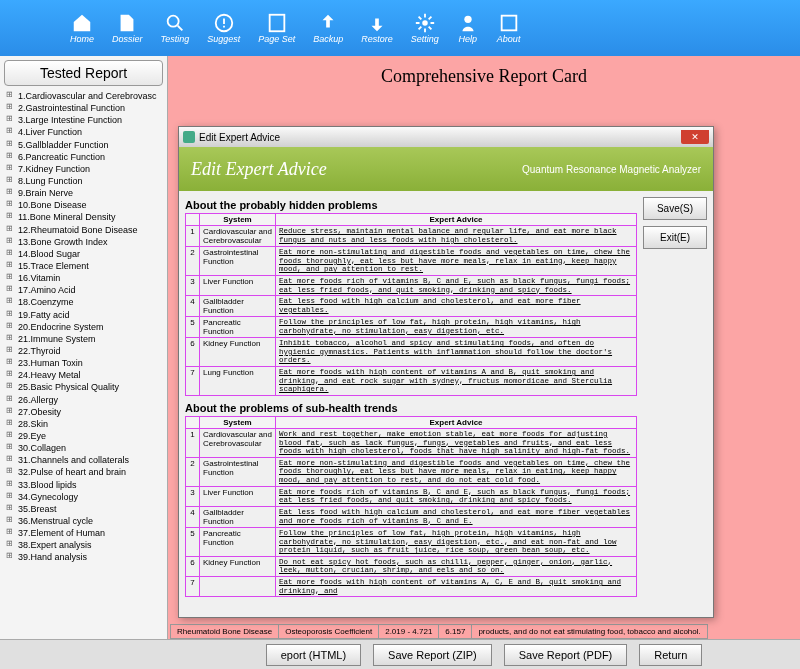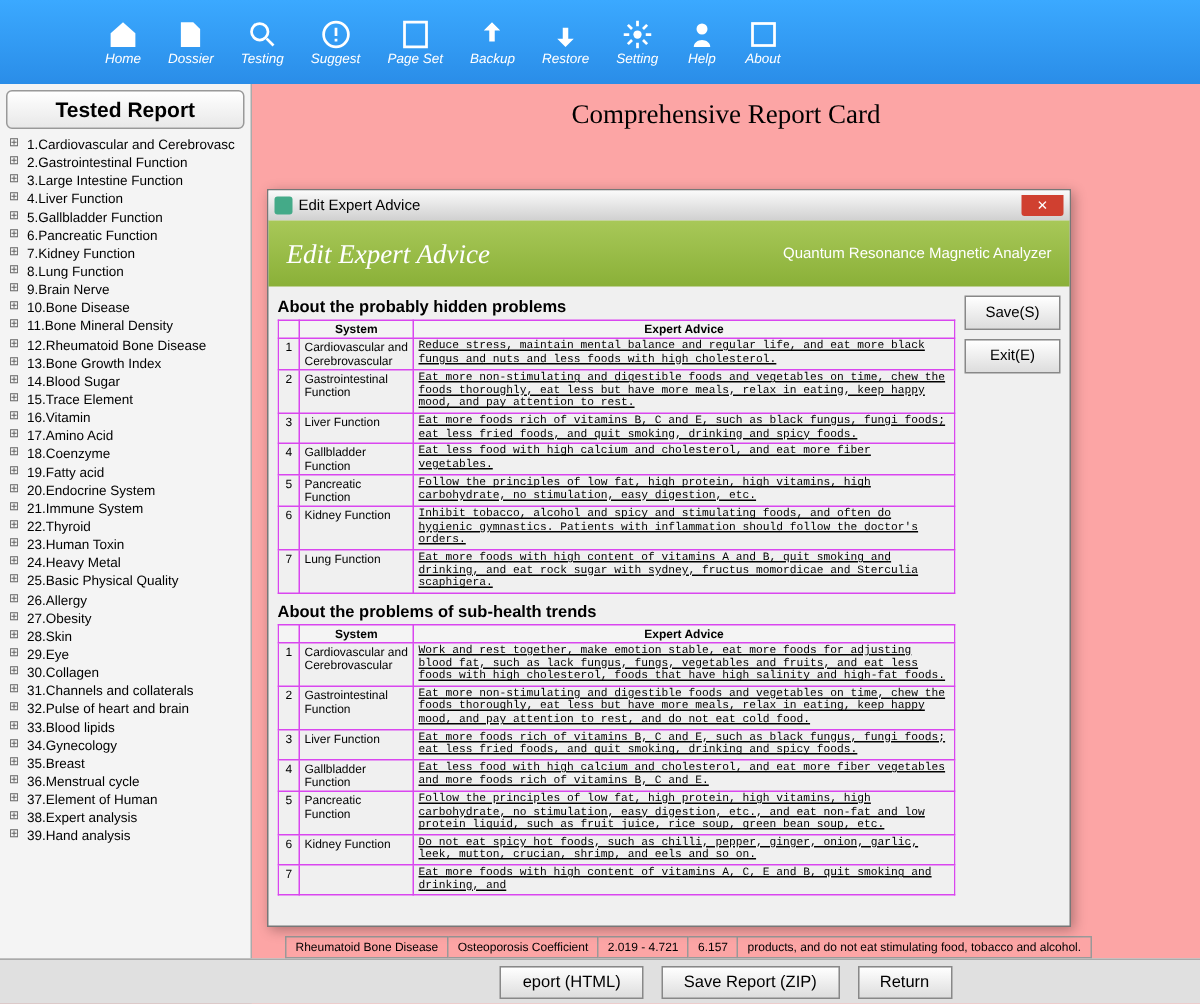--- a/index.html
+++ b/index.html
@@ -7,21 +7,21 @@
 
 .top-bar { background: linear-gradient(#3ba9ff, #2a8de8); height: 56px; display: flex; align-items: center; padding: 0 10px; color: white; }
 .app-title { font-size: 13px; line-height: 1.2; }
 .app-title .sub { font-size: 9px; }
 .toolbar { display: flex; gap: 18px; margin-left: 60px; }
 .tool-item { display: flex; flex-direction: column; align-items: center; font-size: 9px; cursor: pointer; font-style: italic; }
 .tool-item svg { width: 22px; height: 22px; fill: white; }
 
 .main-area { display: flex; height: calc(100% - 56px - 30px); }
 .sidebar { width: 168px; background: #f4f4f4; border-right: 1px solid #aaa; padding: 4px; overflow: hidden; }
-.sidebar-header { font-size: 14px; font-weight: bold; text-align: center; padding: 4px; border: 1px solid #999; background: linear-gradient(#fff,#e8e8e8); border-radius: 4px; }
+.sidebar-header { font-size: 14px; font-weight: normal; text-align: center; padding: 4px; border: 1px solid #999; background: linear-gradient(#fff,#e8e8e8); border-radius: 4px; }
 .tree { margin-top: 4px; font-size: 9px; line-height: 1.35; overflow-y: auto; max-height: 540px; }
 .tree-item { white-space: nowrap; overflow: hidden; text-overflow: ellipsis; padding-left: 14px; position: relative; cursor: pointer; }
 .tree-item::before { content: "⊞"; position: absolute; left: 2px; color: #666; font-size: 8px; }
 .comp-btn { width: 100%; margin-top: 6px; padding: 4px; font-size: 11px; border: 1px solid #999; background: linear-gradient(#fff,#ddd); cursor: pointer; }
 
 .content { flex: 1; background: #fca5a5; position: relative; }
 .report-title { text-align: center; font-size: 18px; font-family: "Times New Roman", serif; padding: 10px; }
 
 .dialog { position: absolute; top: 70px; left: 10px; width: 536px; height: 492px; border: 1px solid #777; background: #f0f0f0; box-shadow: 2px 2px 8px rgba(0,0,0,0.3); }
 .dlg-titlebar { height: 20px; background: linear-gradient(#fafafa,#d0d0d0); display: flex; align-items: center; padding: 0 4px; font-size: 10px; }
@@ -37,21 +37,21 @@
 .dlg-side button { padding: 5px 2px; font-size: 10px; border: 1px solid #888; background: linear-gradient(#fff,#ddd); cursor: pointer; }
 
 .section-h { font-size: 11px; font-weight: bold; margin: 2px 0; }
 table.advice { width: 100%; border-collapse: collapse; font-size: 8px; }
 table.advice th, table.advice td { border: 1px solid #d946ef; padding: 1px 3px; vertical-align: top; }
 table.advice th { background: #f4f4f4; text-align: center; }
 table.advice td.num { width: 14px; text-align: center; }
 table.advice td.sys { width: 76px; }
 table.advice td.adv { font-family: "Courier New", monospace; font-size: 7.5px; line-height: 1.15; text-decoration: underline; }
 
-.back-table { position: absolute; bottom: 0; left: 22px; font-size: 8px; border-collapse: collapse; }
+.back-table { position: absolute; bottom: 0; left: 2px; font-size: 8px; border-collapse: collapse; }
 .back-table td { border: 1px solid #999; padding: 2px 6px; }
 
 .bottom-bar { position: absolute; bottom: 0; left: 0; right: 0; height: 30px; background: #e0e0e0; border-top: 1px solid #aaa; display: flex; align-items: center; justify-content: center; gap: 12px; padding-left: 168px; }
 .bottom-bar button { padding: 4px 14px; font-size: 11px; border: 1px solid #888; background: linear-gradient(#fff,#ddd); cursor: pointer; }
 .sidebar-bottom { position: absolute; bottom: 0; left: 0; width: 168px; height: 30px; background: #f4f4f4; border-top: 1px solid #aaa; border-right: 1px solid #aaa; display: flex; align-items: center; justify-content: center; }
 </style>
 </head>
 <body>
 
 <div class="top-bar">
@@ -294,14 +294,15 @@
     </div>
   </div>
 </div>
 
 <div class="sidebar-bottom">
   <button class="comp-btn">Compositive Report</button>
 </div>
 <div class="bottom-bar">
   <button>eport (HTML)</button>
   <button>Save Report (ZIP)</button>
+  <button>Save Report (PDF)</button>
   <button>Return</button>
 </div>
 
 </body></html>

